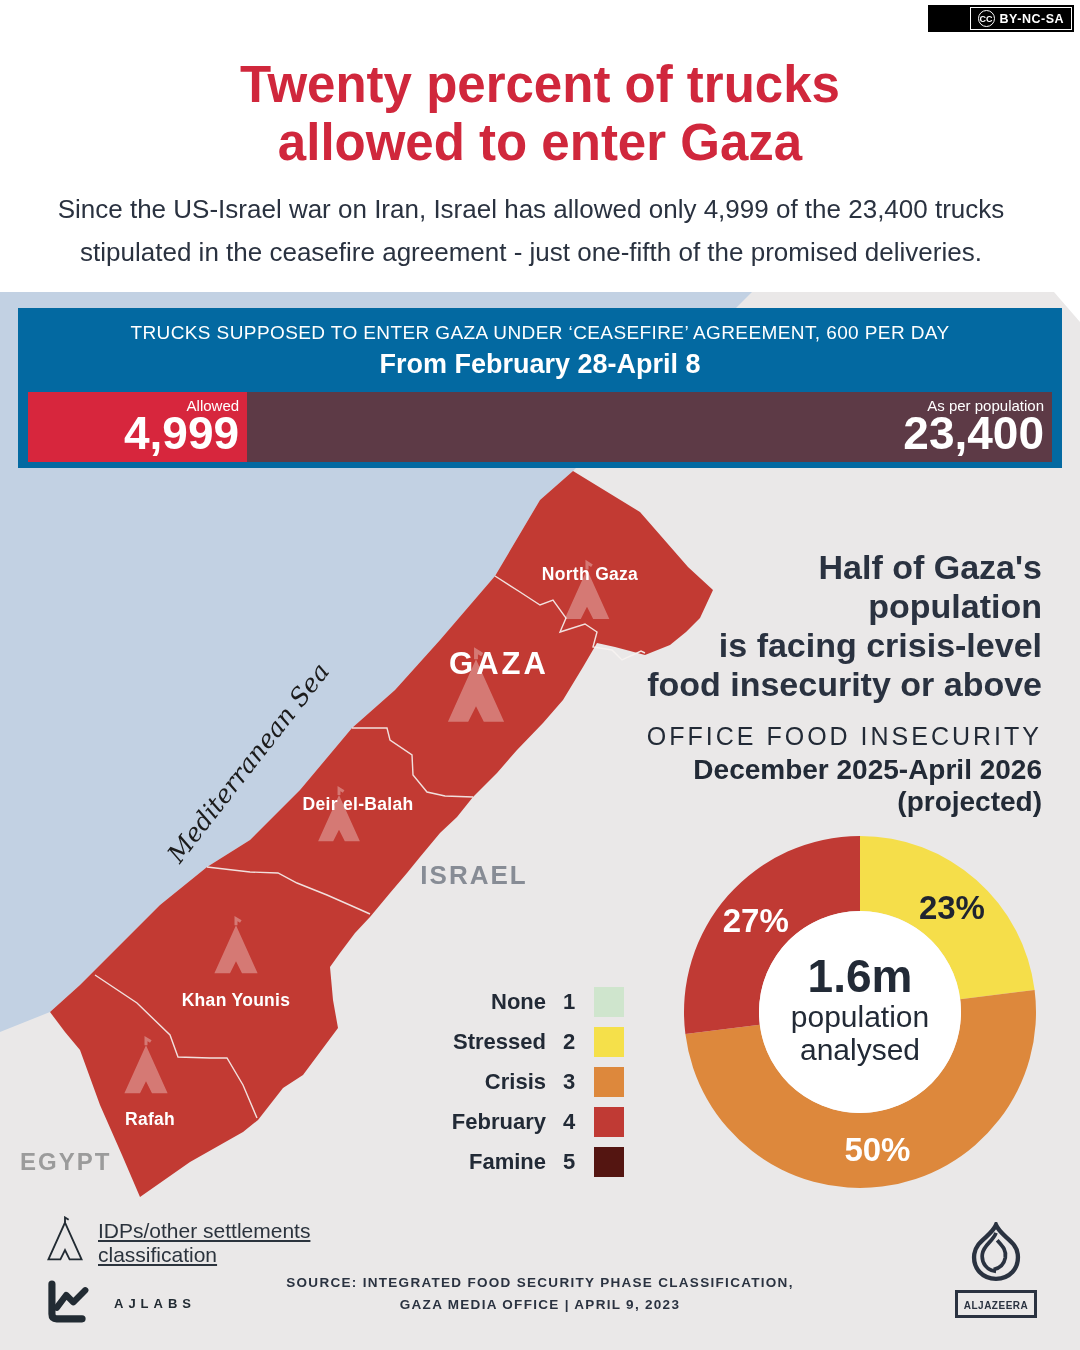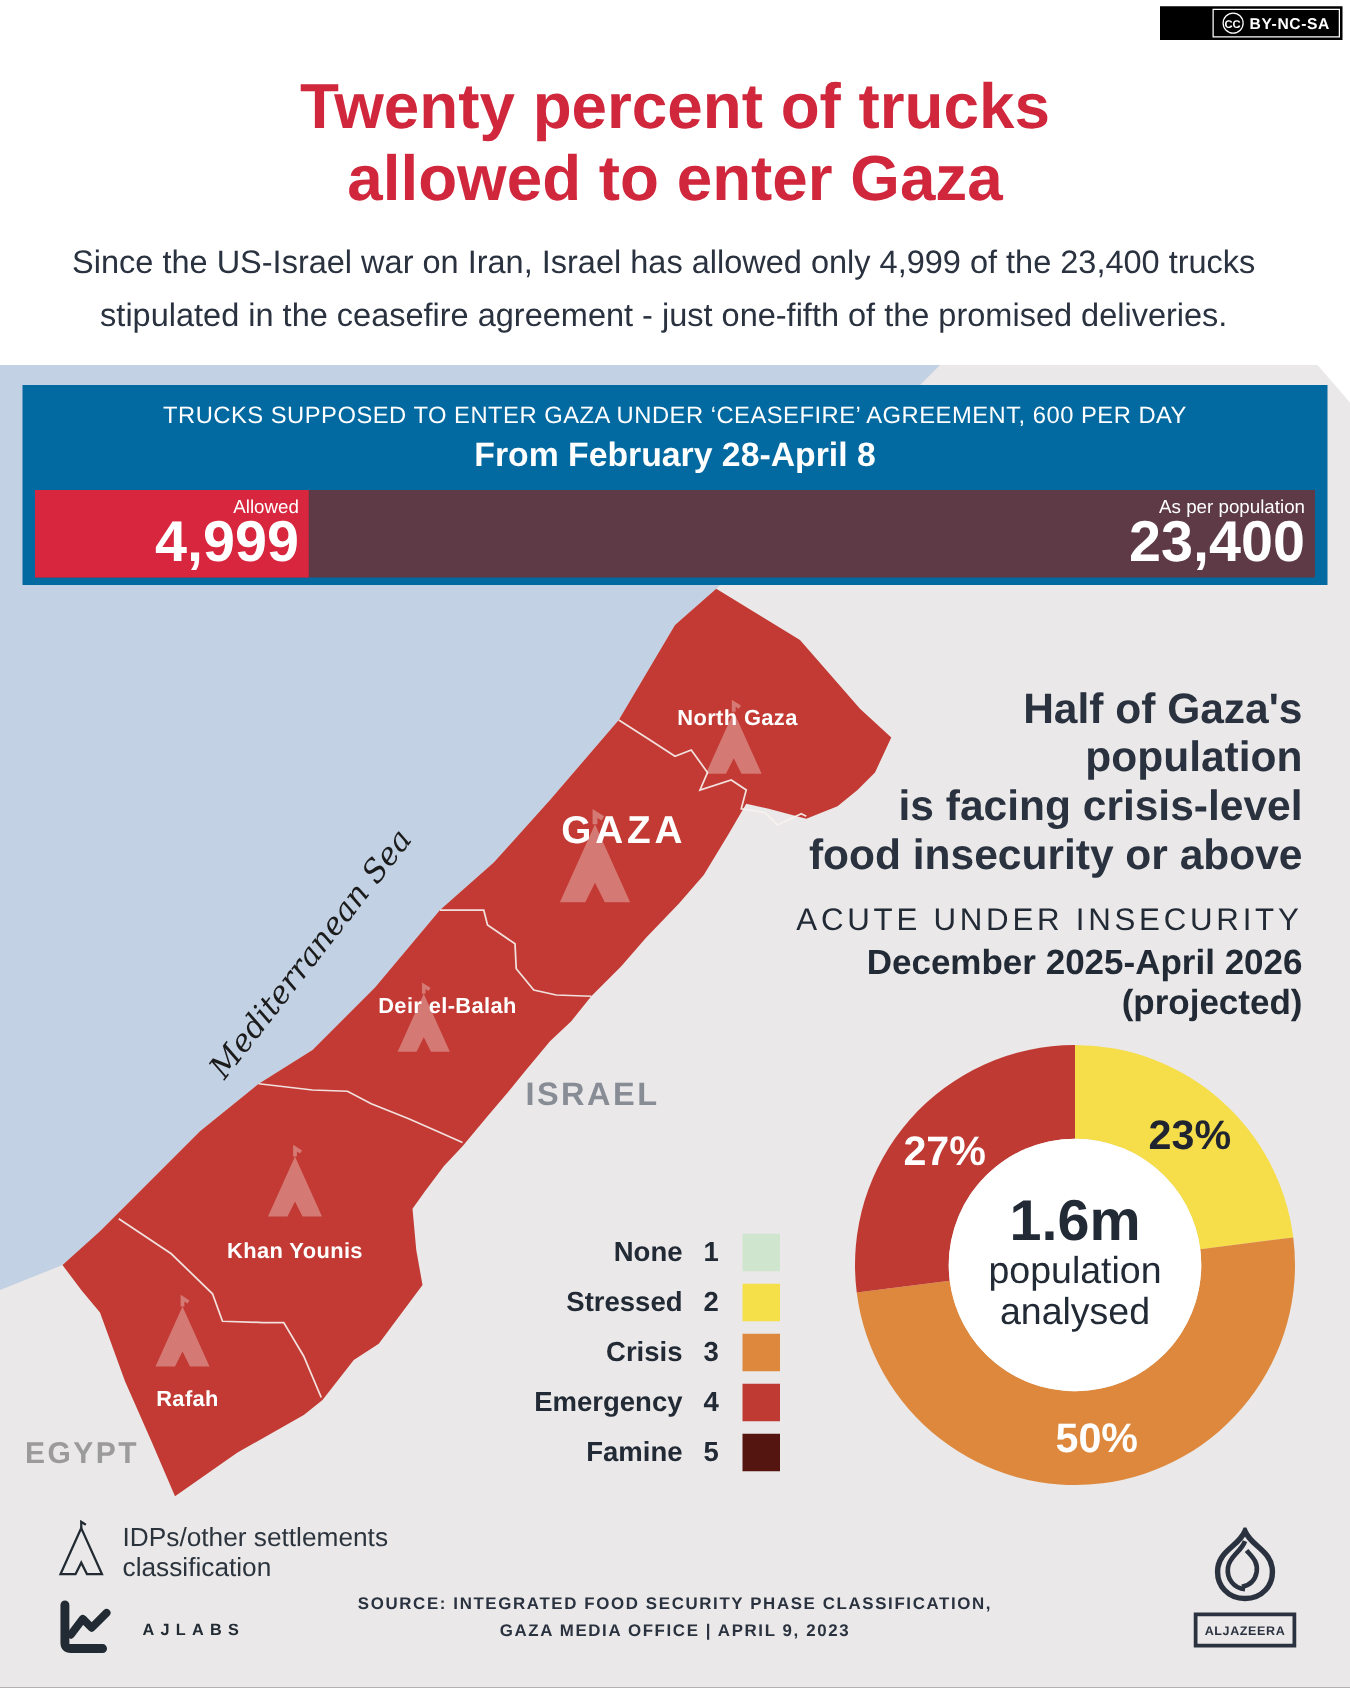--- a/index.html
+++ b/index.html
@@ -46,21 +46,21 @@
   .donut-center .big{font-size:46px;font-weight:800;line-height:48px;color:#222a36;}
   .donut-center .small{font-size:30px;line-height:33px;font-weight:400;color:#222a36;}
   
   .legend{position:absolute;left:410px;top:987px;width:214px;}
   .legend-row{display:flex;align-items:center;justify-content:flex-end;height:30px;margin-bottom:10px;}
   .legend-label{font-size:22px;font-weight:600;color:#222a36;}
   .legend-num{font-size:22px;font-weight:800;color:#222a36;margin-left:15px;width:16px;text-align:center;}
   .legend-swatch{width:30px;height:30px;margin-left:17px;}
   
   .idp-legend{position:absolute;left:42px;top:1216px;display:flex;gap:10px;align-items:flex-start;}
-  .idp-text{font-size:21px;line-height:24px;color:#2b333d;padding-top:3px;}
+  .idp-text{font-size:21px;line-height:24px;color:#2b333d;padding-top:3px;text-decoration:underline;}
   .source{position:absolute;left:240px;top:1272px;width:600px;text-align:center;
           font-size:13.5px;font-weight:800;letter-spacing:1.3px;line-height:22px;color:#2a3240;}
   .ajlabs{position:absolute;left:44px;top:1278px;display:flex;align-items:center;gap:24px;}
   .ajlabs-text{font-size:13px;font-weight:800;letter-spacing:5px;color:#222b33;}
   .aj-logo{position:absolute;right:28px;top:1222px;width:112px;display:flex;
            flex-direction:column;align-items:center;}
   .aj-box{border:3px solid #2a3240;padding:2px 6px;margin-top:4px;}
   .aj-box span{font-size:10px;font-weight:800;letter-spacing:.5px;color:#2a3240;}
 </style>
 </head>
@@ -138,21 +138,21 @@
       </div>
     </div>
   </div>
 
   <div class="headline">
     <div>Half of Gaza's</div>
     <div>population</div>
     <div>is facing crisis-level</div>
     <div>food insecurity or above</div>
   </div>
-  <div class="chart-title">ACUTE UNDER INSECURITY</div>
+  <div class="chart-title">OFFICE FOOD INSECURITY</div>
   <div class="chart-subtitle">December 2025-April 2026 (projected)</div>
 
   <svg class="donut" id="donut-svg" width="360" height="360" viewBox="0 0 360 360">
       <path d="M180,4 A176,176 0 0 1 354.6121874313481,157.94135089268244 L280.20358483276226,167.34134341000527 A101,101 0 0 0 180,79 Z" fill="#f5de4a"></path>
       <text x="271.9223492799876" y="75.73456132136612" text-anchor="middle" dy="0.35em" class="donut-pct" fill="#1f2430">23%</text>
       <path d="M354.6121874313481,157.94135089268244 A176,176 0 0 1 5.387812568651924,202.0586491073176 L79.79641516723774,192.65865658999476 A101,101 0 0 0 280.20358483276226,167.34134341000527 Z" fill="#dd883c"></path>
       <text x="197.42131946543827" y="317.9039434827124" text-anchor="middle" dy="0.35em" class="donut-pct" fill="#ffffff">50%</text>
       <path d="M5.387812568651924,202.0586491073176 A176,176 0 0 1 179.99999999999997,4 L179.99999999999997,79 A101,101 0 0 0 79.79641516723774,192.65865658999476 Z" fill="#c03a34"></path>
       <text x="75.7345613213661" y="88.07765072001241" text-anchor="middle" dy="0.35em" class="donut-pct" fill="#ffffff">27%</text>
       <circle cx="180" cy="180" r="101" fill="#ffffff"></circle>
@@ -173,21 +173,21 @@
         <span class="legend-label">Stressed</span>
         <span class="legend-num">2</span>
         <span class="legend-swatch" style="background: rgb(245, 224, 74);"></span>
       </div>
       <div class="legend-row">
         <span class="legend-label">Crisis</span>
         <span class="legend-num">3</span>
         <span class="legend-swatch" style="background: rgb(221, 136, 60);"></span>
       </div>
       <div class="legend-row">
-        <span class="legend-label">Emergency</span>
+        <span class="legend-label">February</span>
         <span class="legend-num">4</span>
         <span class="legend-swatch" style="background: rgb(192, 58, 52);"></span>
       </div>
       <div class="legend-row">
         <span class="legend-label">Famine</span>
         <span class="legend-num">5</span>
         <span class="legend-swatch" style="background: rgb(84, 21, 17);"></span>
       </div>
     </div>
 

